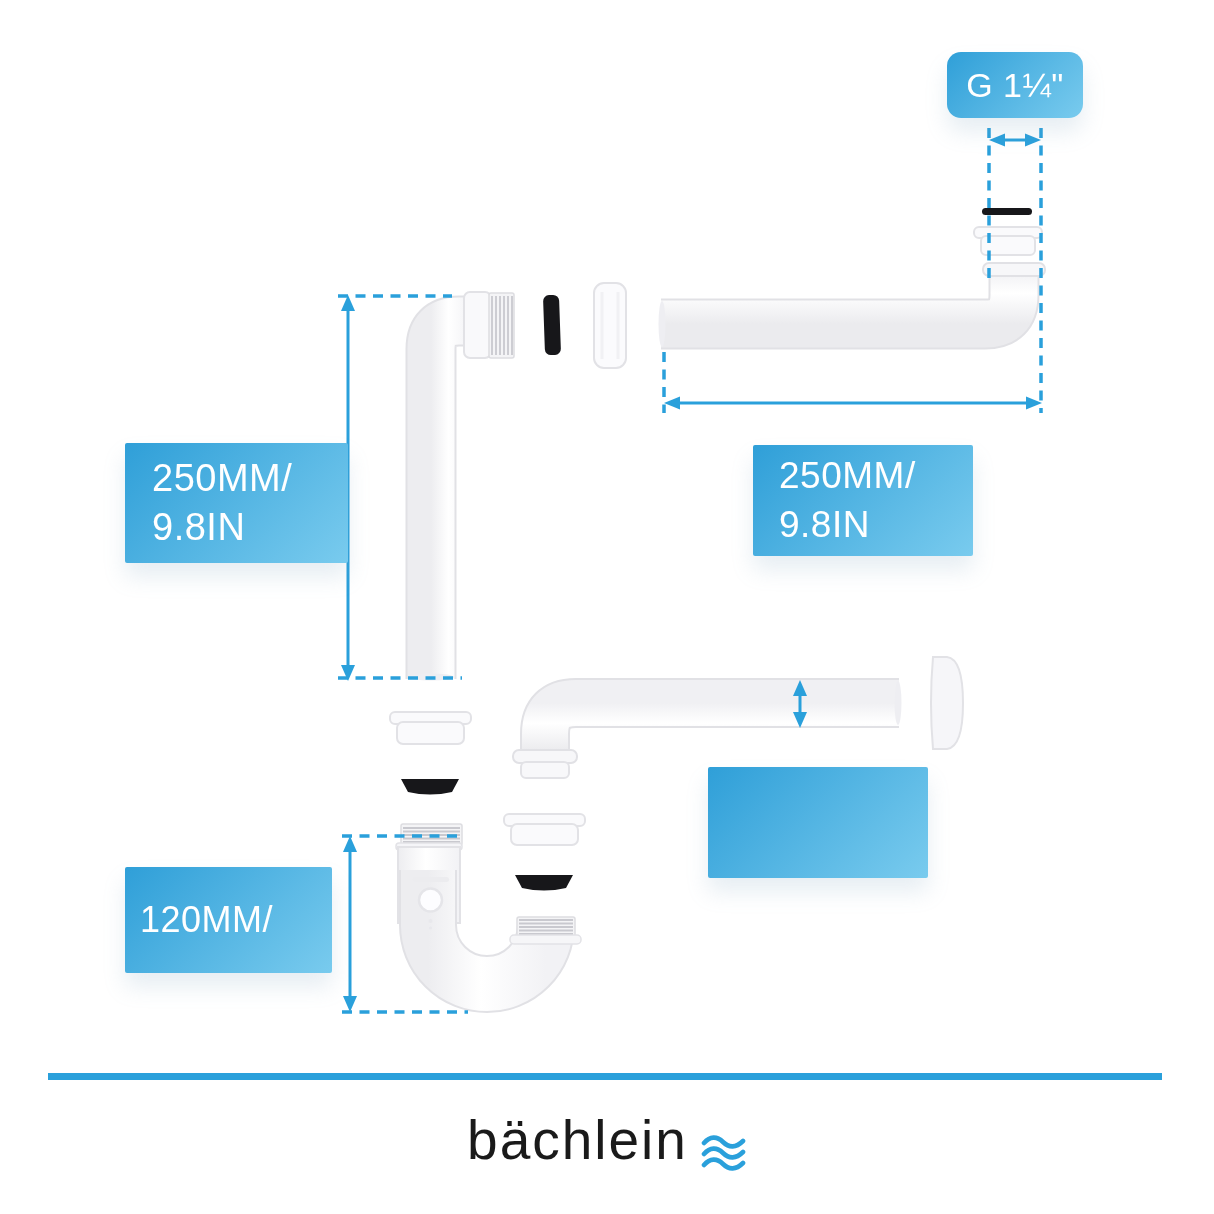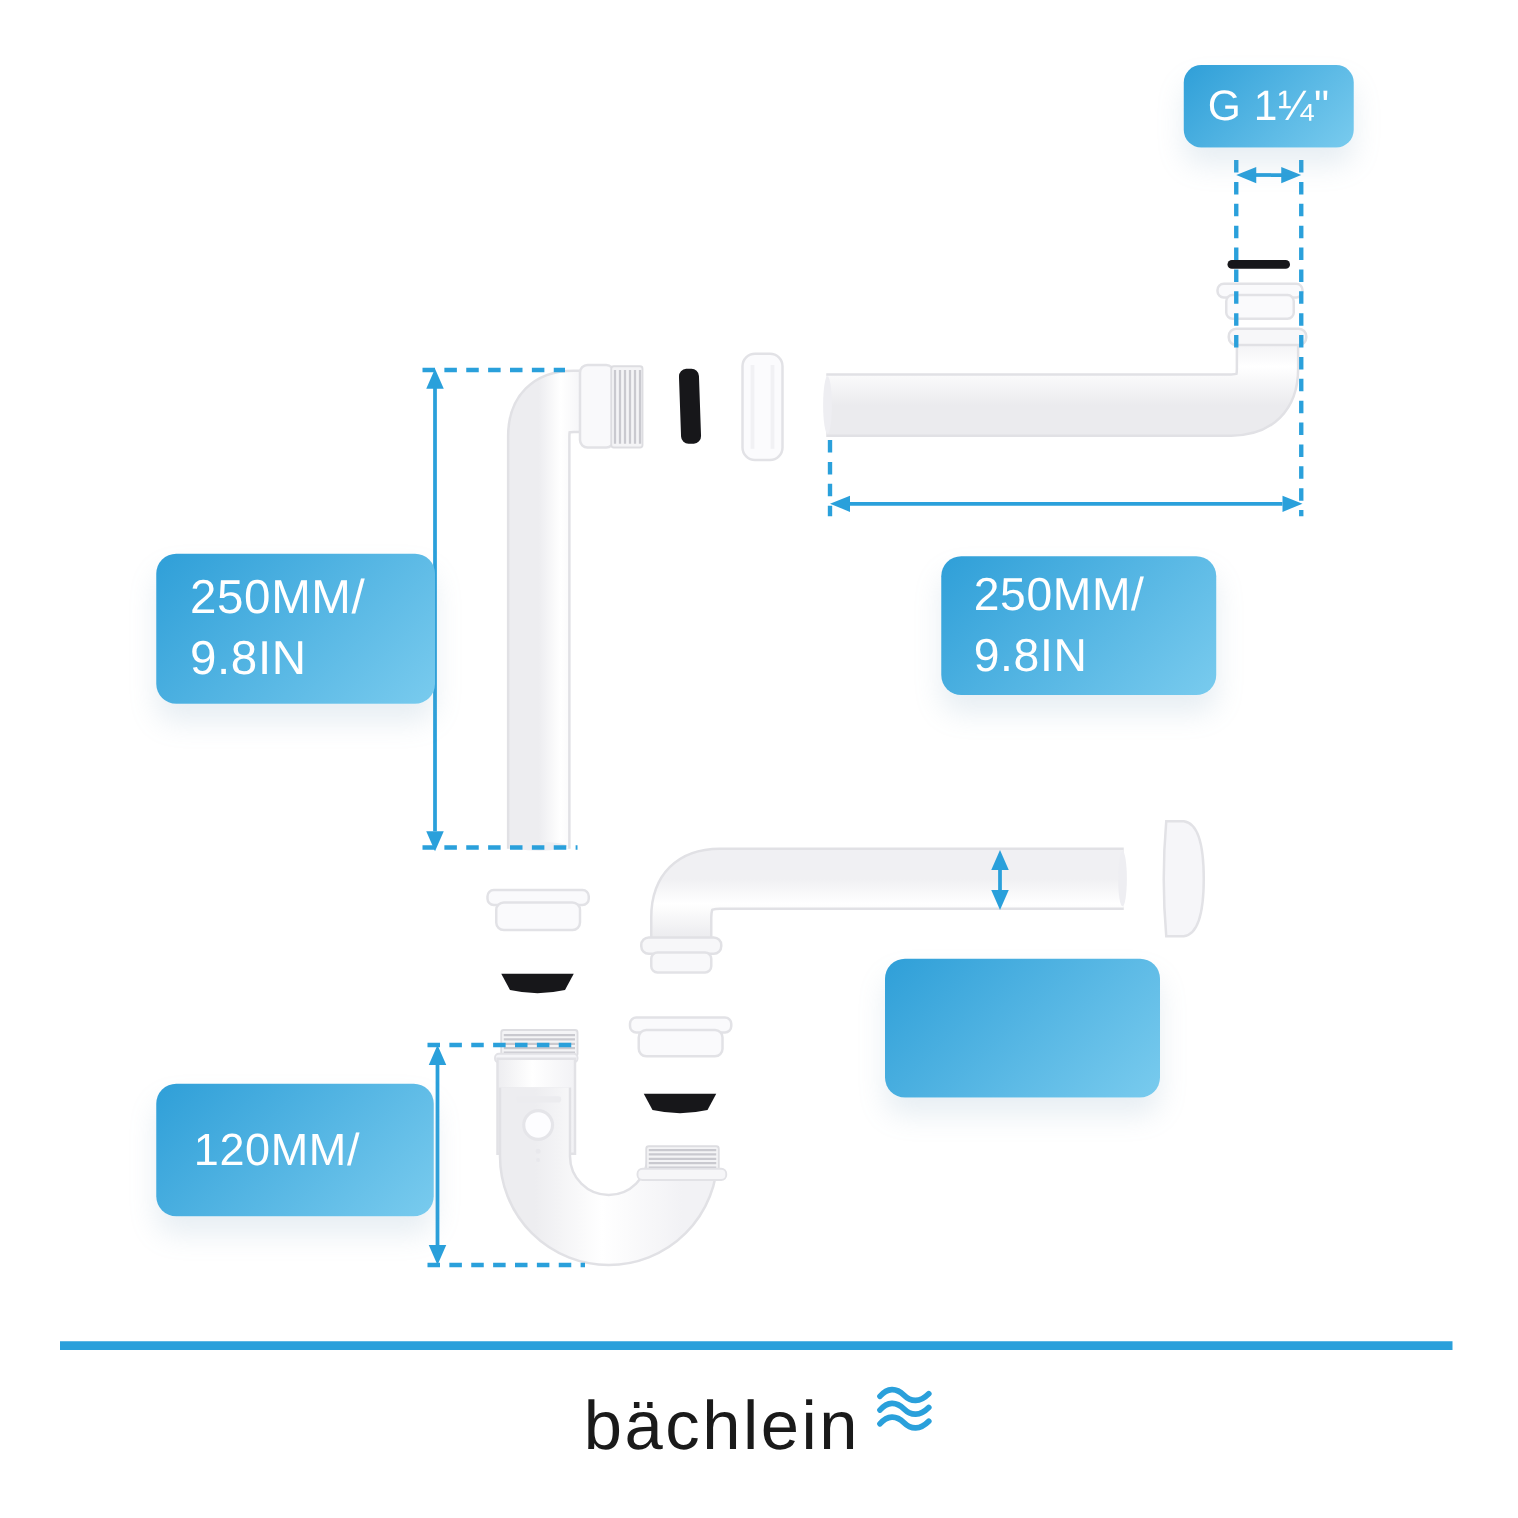--- a/index.html
+++ b/index.html
@@ -4,38 +4,38 @@
 <style>
   html,body{margin:0;padding:0;background:#fff;}
   .stage{
     position:relative;width:1214px;height:1214px;background:#ffffff;
     overflow:hidden;font-family:"Liberation Sans",sans-serif;
   }
   .diagram-svg{position:absolute;left:0;top:0;}
   .dim-label{
     position:absolute;display:flex;flex-direction:column;justify-content:center;
     background:linear-gradient(135deg,#2f9fd8 0%,#79cbee 100%);
-    border-radius:16px;color:#ffffff;font-weight:500;letter-spacing:.5px;
+    border-radius:2px;color:#ffffff;font-weight:500;letter-spacing:.5px;
     box-shadow:0 14px 22px rgba(120,160,190,.18);
   }
   .dim-label span{display:block;line-height:1.3;}
   .label-v250{left:125px;top:443px;width:196px;height:120px;padding-left:27px;font-size:38px;}
   .label-h250{left:753px;top:445px;width:194px;height:111px;padding-left:26px;font-size:37px;}
   .label-dia {left:708px;top:767px;width:194px;height:111px;padding-left:26px;font-size:37px;}
-  .label-120 {left:125px;top:867px;width:192px;height:106px;padding-left:30px;font-size:36px;}
+  .label-120 {left:125px;top:867px;width:192px;height:106px;padding-left:15px;font-size:36px;}
   .label-g{
     left:947px;top:52px;width:136px;height:66px;border-radius:14px;
     align-items:center;justify-content:center;font-size:34px;padding-left:0;
   }
   .divider{
     position:absolute;left:48px;top:1073px;width:1114px;height:7px;background:#2aa0db;
   }
   .logo{
     position:absolute;left:0;top:1108px;width:1214px;height:64px;
-    display:flex;align-items:flex-start;justify-content:center;gap:13px;
+    display:flex;align-items:flex-end;justify-content:center;gap:13px;
   }
   .logo-text{
     font-size:55px;color:#1a1a1a;letter-spacing:2px;font-weight:400;
   }
 </style>
 </head>
 <body>
 
 <div class="stage">
 

